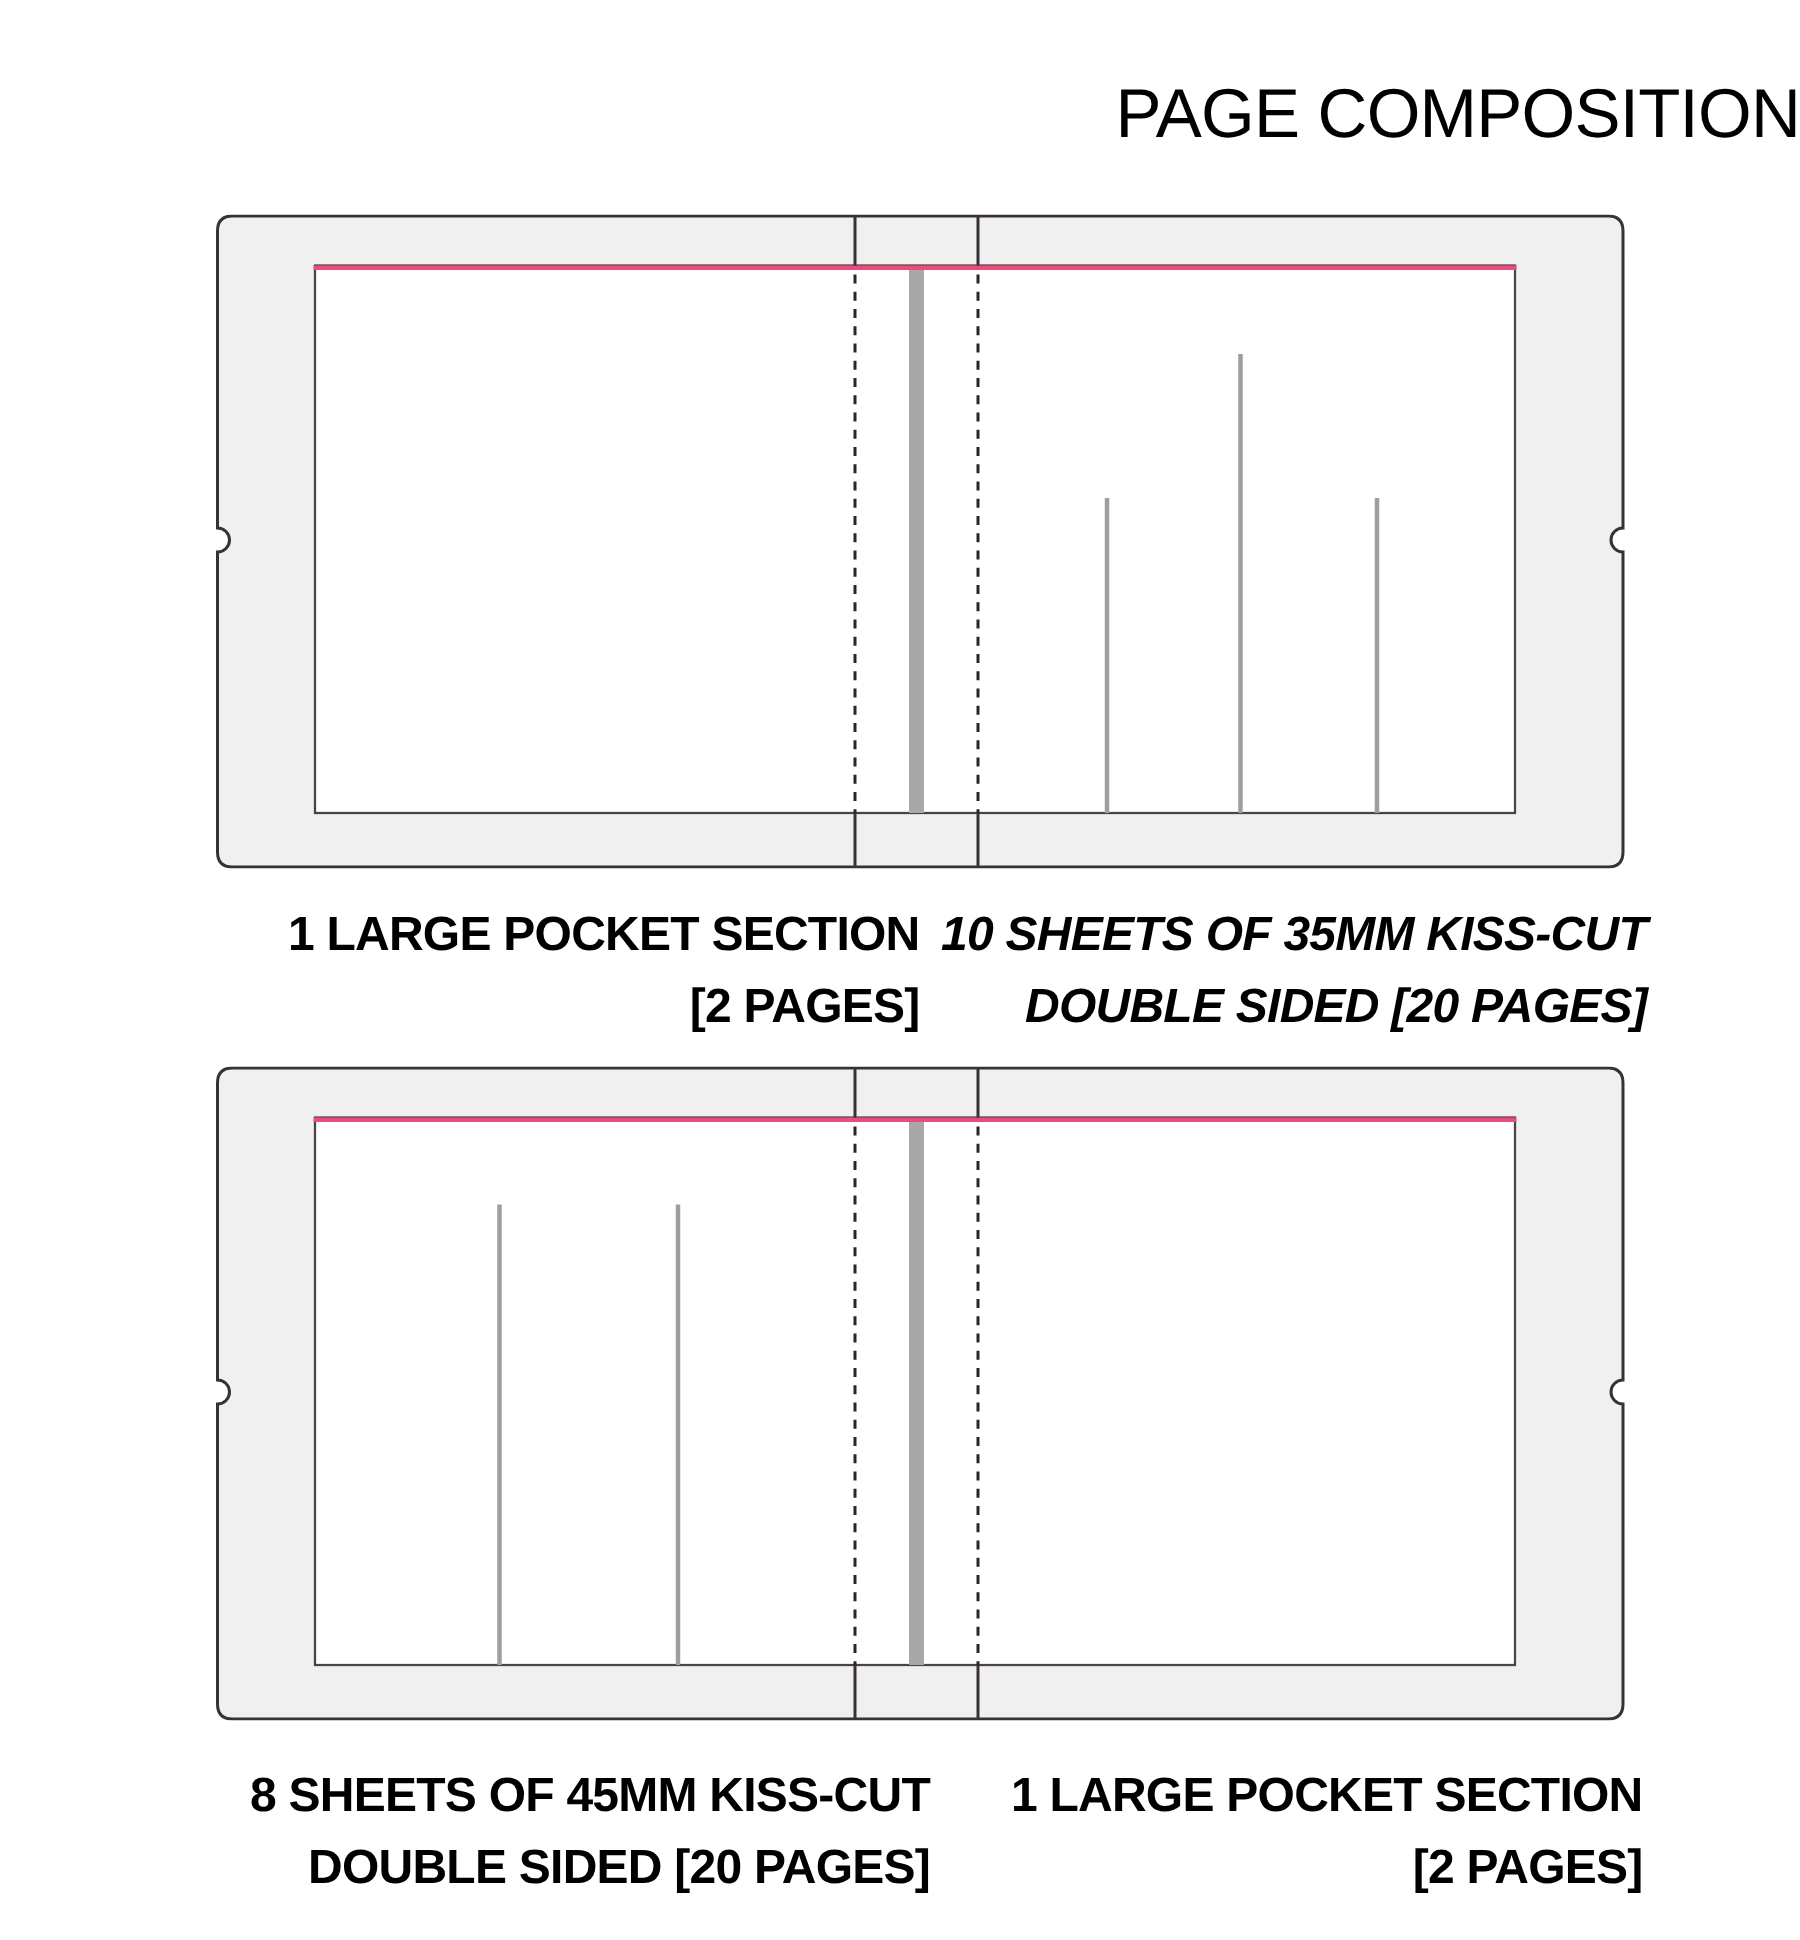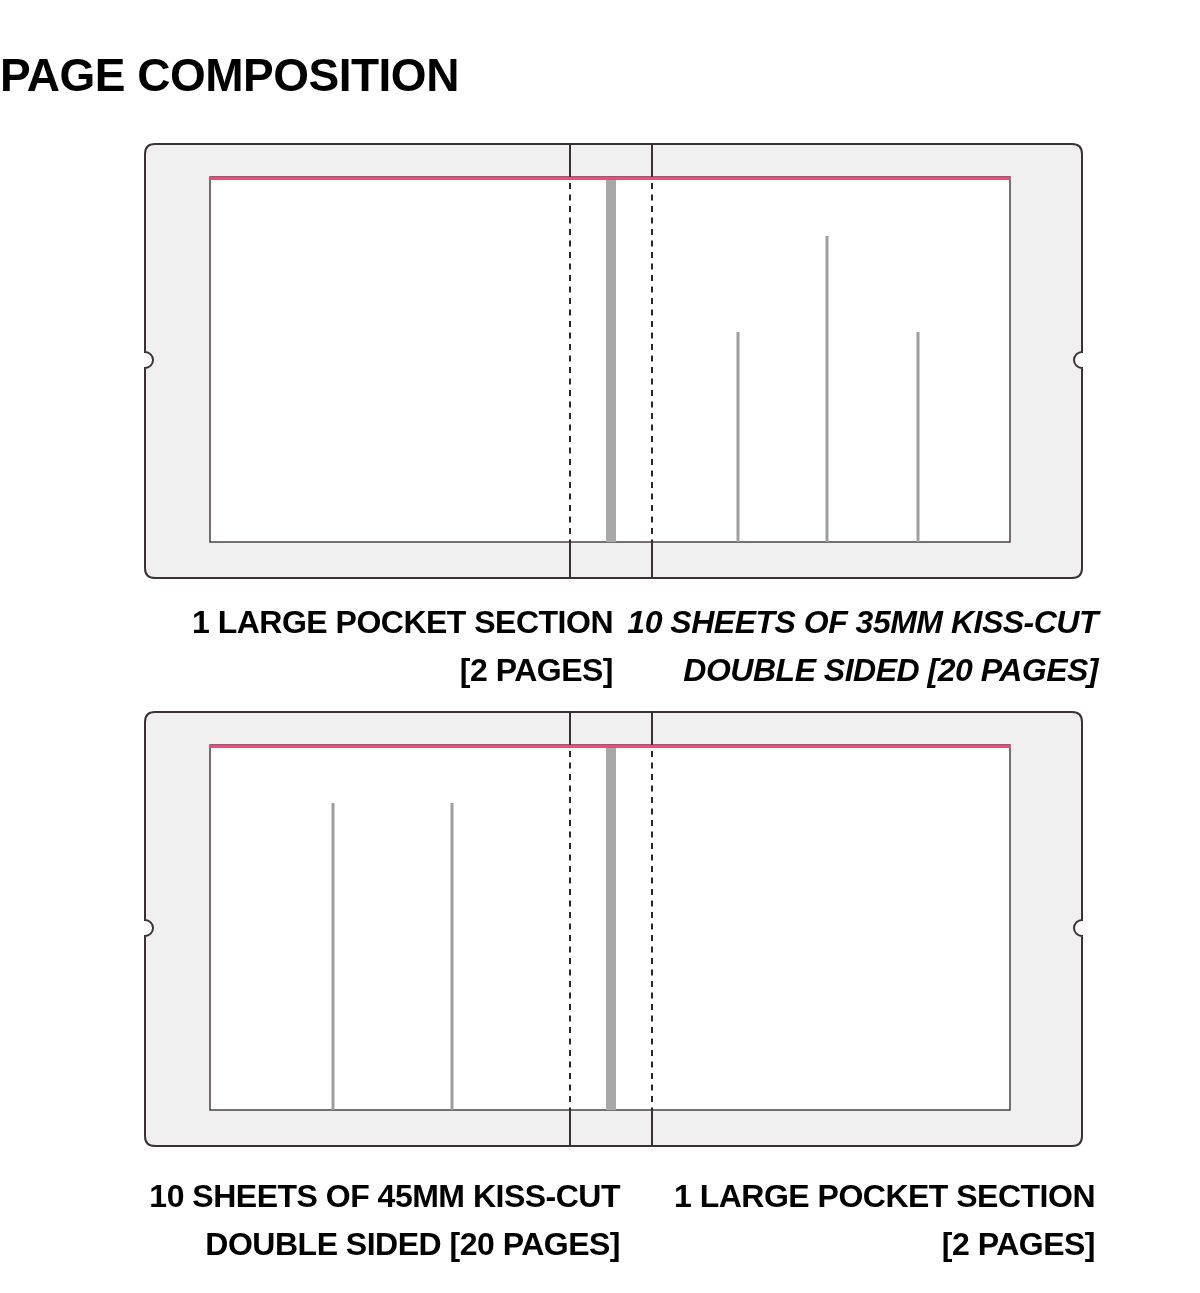--- a/index.html
+++ b/index.html
@@ -3,22 +3,22 @@
 <meta charset="utf-8">
 <style>
   * { margin:0; padding:0; box-sizing:border-box; }
   html, body { background:#ffffff; }
   body {
     width:1200px; height:1293px; position:relative; overflow:hidden;
     font-family:"Liberation Sans", sans-serif; color:#000;
   }
   .title {
     position:absolute; top:47px; left:0; width:100%;
-    text-align:left; font-size:46px; line-height:56px;
-    font-weight:700; letter-spacing:-0.5px;
+    text-align:right; font-size:46px; line-height:56px;
+    font-weight:400; letter-spacing:-0.5px;
   }
   .spread { position:absolute; left:143px; width:941px; height:436px; }
   .spread svg { display:block; width:941px; height:436px; }
 
   .cover      { fill:var(--cover-fill,#f1f0f1); stroke:var(--cover-border,#3a3137); stroke-width:2; }
   .page-area  { fill:#ffffff; stroke:var(--page-border,#4a4247); stroke-width:1.5; }
   .pink-line  { stroke:var(--pink-line,#e94e7b); stroke-width:3; }
   .fold-margin{ stroke:var(--cover-border,#3a3137); stroke-width:2; }
   .fold-dash  { stroke:var(--fold-dash,#2a2527); stroke-width:2; stroke-dasharray:6 5.5; fill:none; }
   .spine      { fill:var(--spine-bar,#a8a8a8); }
@@ -80,19 +80,19 @@
     </g>
     <rect class="spine" x="463" y="37" width="10" height="362"></rect>
     <g class="cut-lines">
         <line x1="190" x2="190" y1="92" y2="399" class="cut-line"></line>
         <line x1="309" x2="309" y1="92" y2="399" class="cut-line"></line>
       </g>
   </svg>
 </figure>
 
 <div class="caption" style="top:1172px; left:120px;">
-  <div>10 SHEETS OF 45MM KISS-CUT</div>
+  <div>8 SHEETS OF 45MM KISS-CUT</div>
   <div>DOUBLE SIDED [20 PAGES]</div>
 </div>
 <div class="caption" style="top:1172px; left:595px;">
   <div>1 LARGE POCKET SECTION</div>
   <div>[2 PAGES]</div>
 </div>
 
 </body></html>

